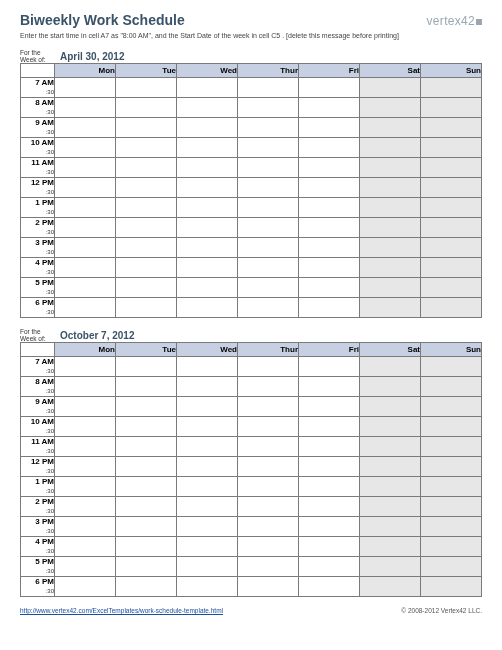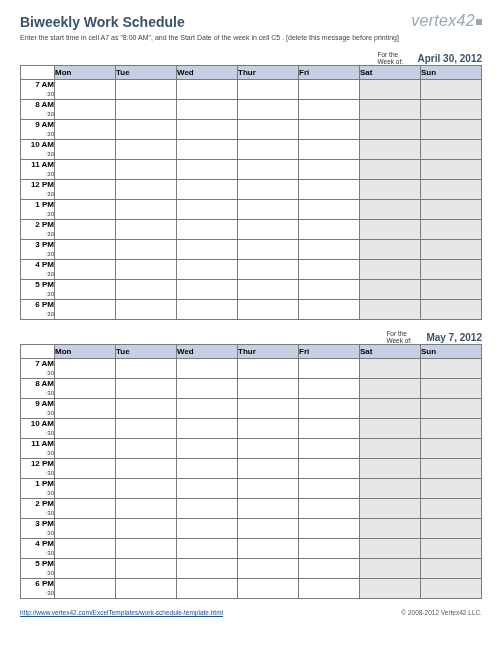--- a/index.html
+++ b/index.html
@@ -16,44 +16,42 @@
     display: flex;
     justify-content: space-between;
     align-items: flex-end;
   }
   .title {
     font-size: 14px;
     font-weight: bold;
     color: #3b5369;
   }
   .logo {
-    font-size: 16px;
+    font-size: 12px;
     color: #9aa7b2;
-    font-style: italic;
     letter-spacing: 0.3px;
   }
   .logo .sq {
     display: inline-block;
     width: 6px; height: 6px;
     background: #9aa7b2;
     vertical-align: middle;
     margin-left: 1px;
   }
   .subtitle {
     font-size: 7px;
     color: #444;
     margin-top: 4px;
   }
   .block {
     margin-top: 10px;
   }
   .week-label-row {
     display: flex;
     align-items: flex-end;
-    justify-content: flex-end;
   }
   .week-label {
     font-size: 6.5px;
     line-height: 7px;
     color: #333;
     width: 40px;
   }
   .week-date {
     font-size: 10px;
     font-weight: bold;
@@ -65,21 +63,21 @@
     width: 100%;
     table-layout: fixed;
   }
   table.sched col.timecol { width: 34px; }
   table.sched th {
     background: #c6d0e2;
     border: 1px solid #7a7a7a;
     font-size: 8px;
     font-weight: bold;
     padding: 2px 0;
-    text-align: left;
+    text-align: right;
   }
   table.sched th.corner {
     background: #fff;
     border: 1px solid #7a7a7a;
   }
   table.sched td {
     border: 1px solid #7a7a7a;
     height: 10px;
     padding: 0;
   }
@@ -397,21 +395,21 @@
             <td class="weekend half"></td>
             <td class="weekend half"></td>
           </tr>
         </tbody>
       </table>
     </div>
     <div class="block">
       <div class="week-label-row">
         <div class="week-label" style="white-space: pre-line;">For the
 Week of:</div>
-        <div class="week-date">May 7, 2012</div>
+        <div class="week-date">October 7, 2012</div>
       </div>
       <table class="sched">
         <colgroup>
           <col class="timecol">
           <col>
           <col>
           <col>
           <col>
           <col>
           <col>

